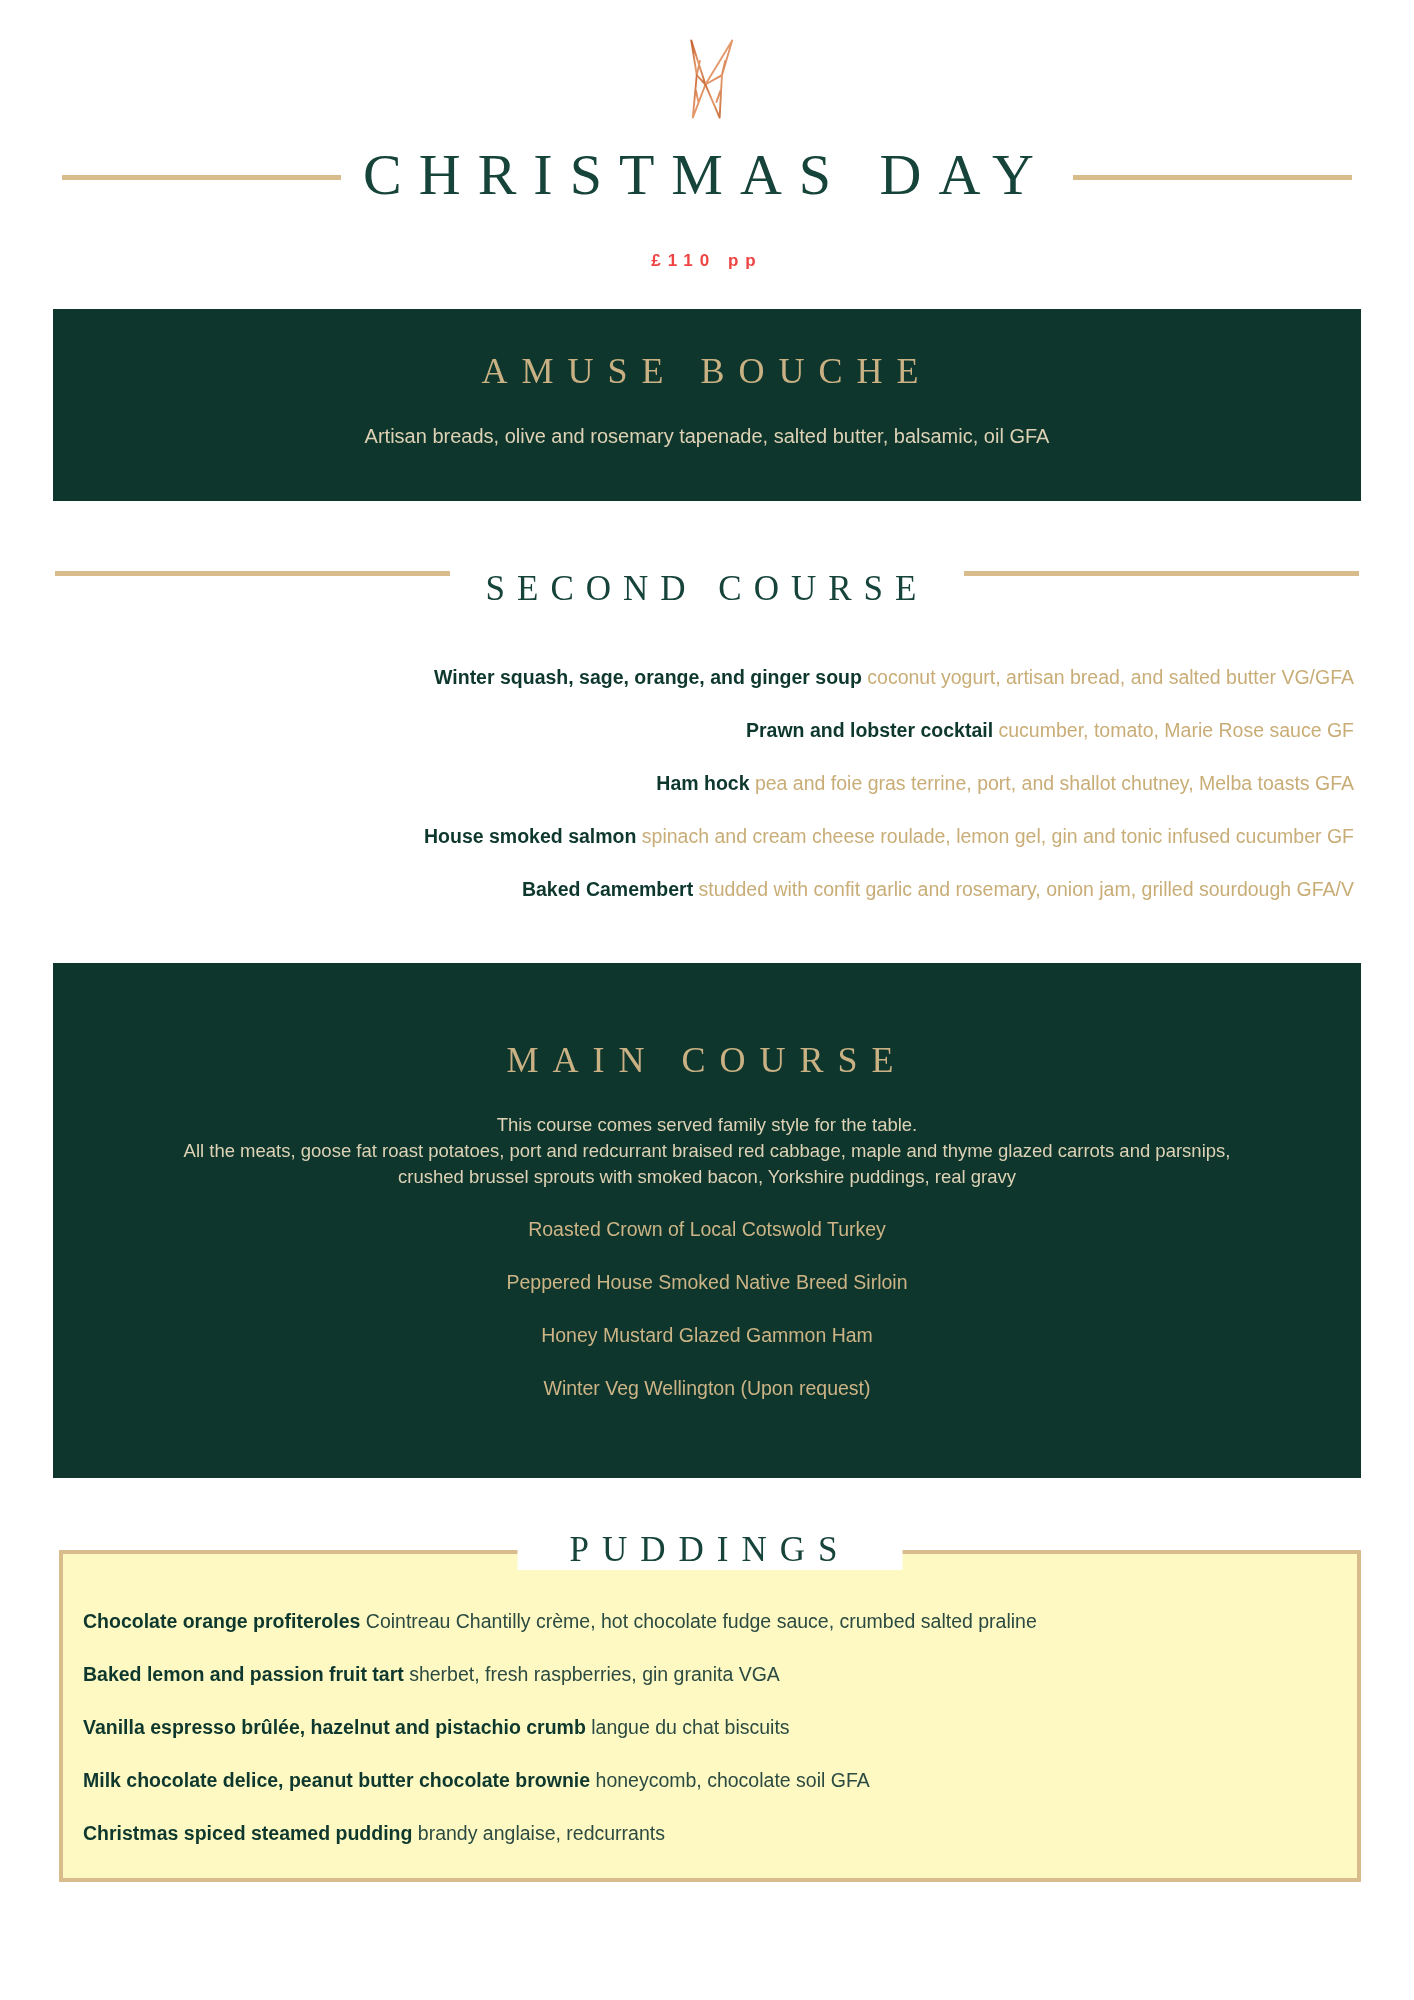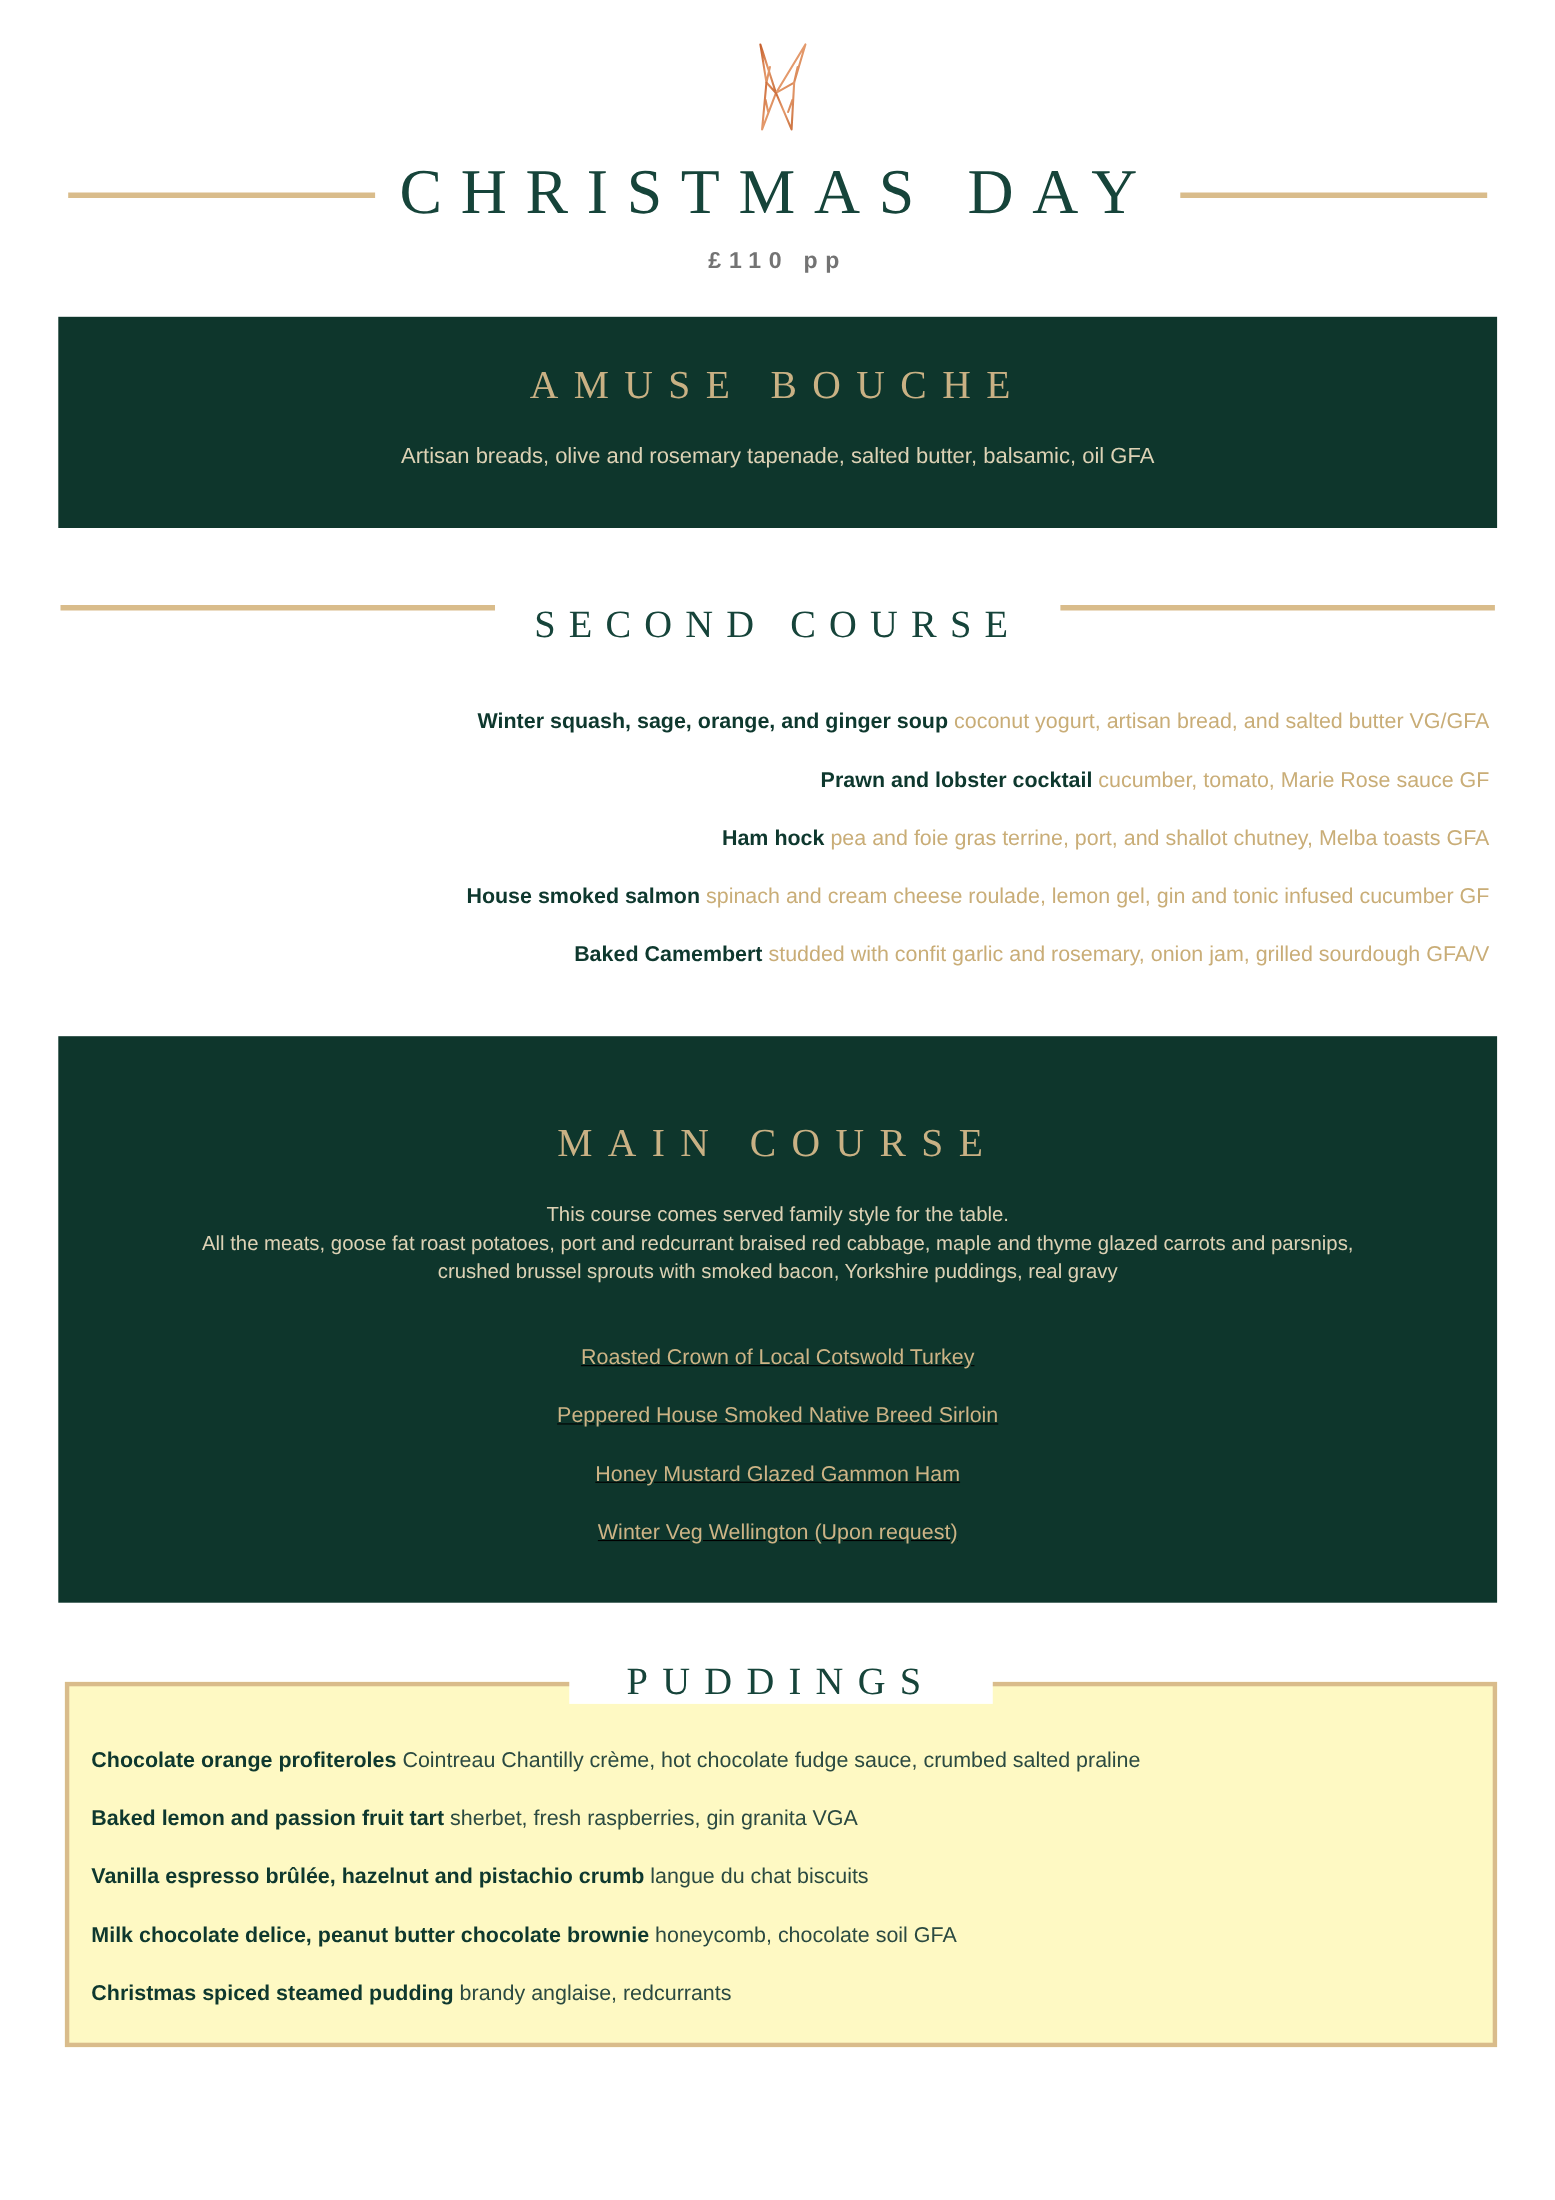--- a/index.html
+++ b/index.html
@@ -37,25 +37,25 @@
     font-weight: 400;
     font-size: 58px;
     letter-spacing: 17px;
     color: #16443a;
     white-space: nowrap;
     line-height: 1;
     transform: translateY(-2px);
   }
   .price {
     text-align: center;
-    margin-top: 20px;
-    font-size: 21px;
+    margin-top: 45px;
+    font-size: 17px;
     font-weight: bold;
     letter-spacing: 7px;
-    color: #737373;
+    color: #ef4444;
   }
   
   .banner {
     margin: 38px 53px 0 53px;
     background: #0e362c;
     height: 192px;
     text-align: center;
     box-sizing: border-box;
     padding-top: 44px;
   }
@@ -117,21 +117,21 @@
     text-align: center;
     padding-top: 79px;
   }
   .main-note {
     margin: 34px auto 0 auto;
     max-width: 1095px;
     color: #ddd2b5;
     font-size: 18.5px;
     line-height: 26px;
   }
-  .dish-list { margin-top: 52px; text-decoration: underline; }
+  .dish-list { margin-top: 26px; }
   .dish {
     color: #cdb486;
     font-size: 19.5px;
     line-height: 27px;
     margin-bottom: 26px;
   }
   
   .puddings-box {
     margin: 72px 53px 0 59px;
     border: 4px solid #d9bc8b;

